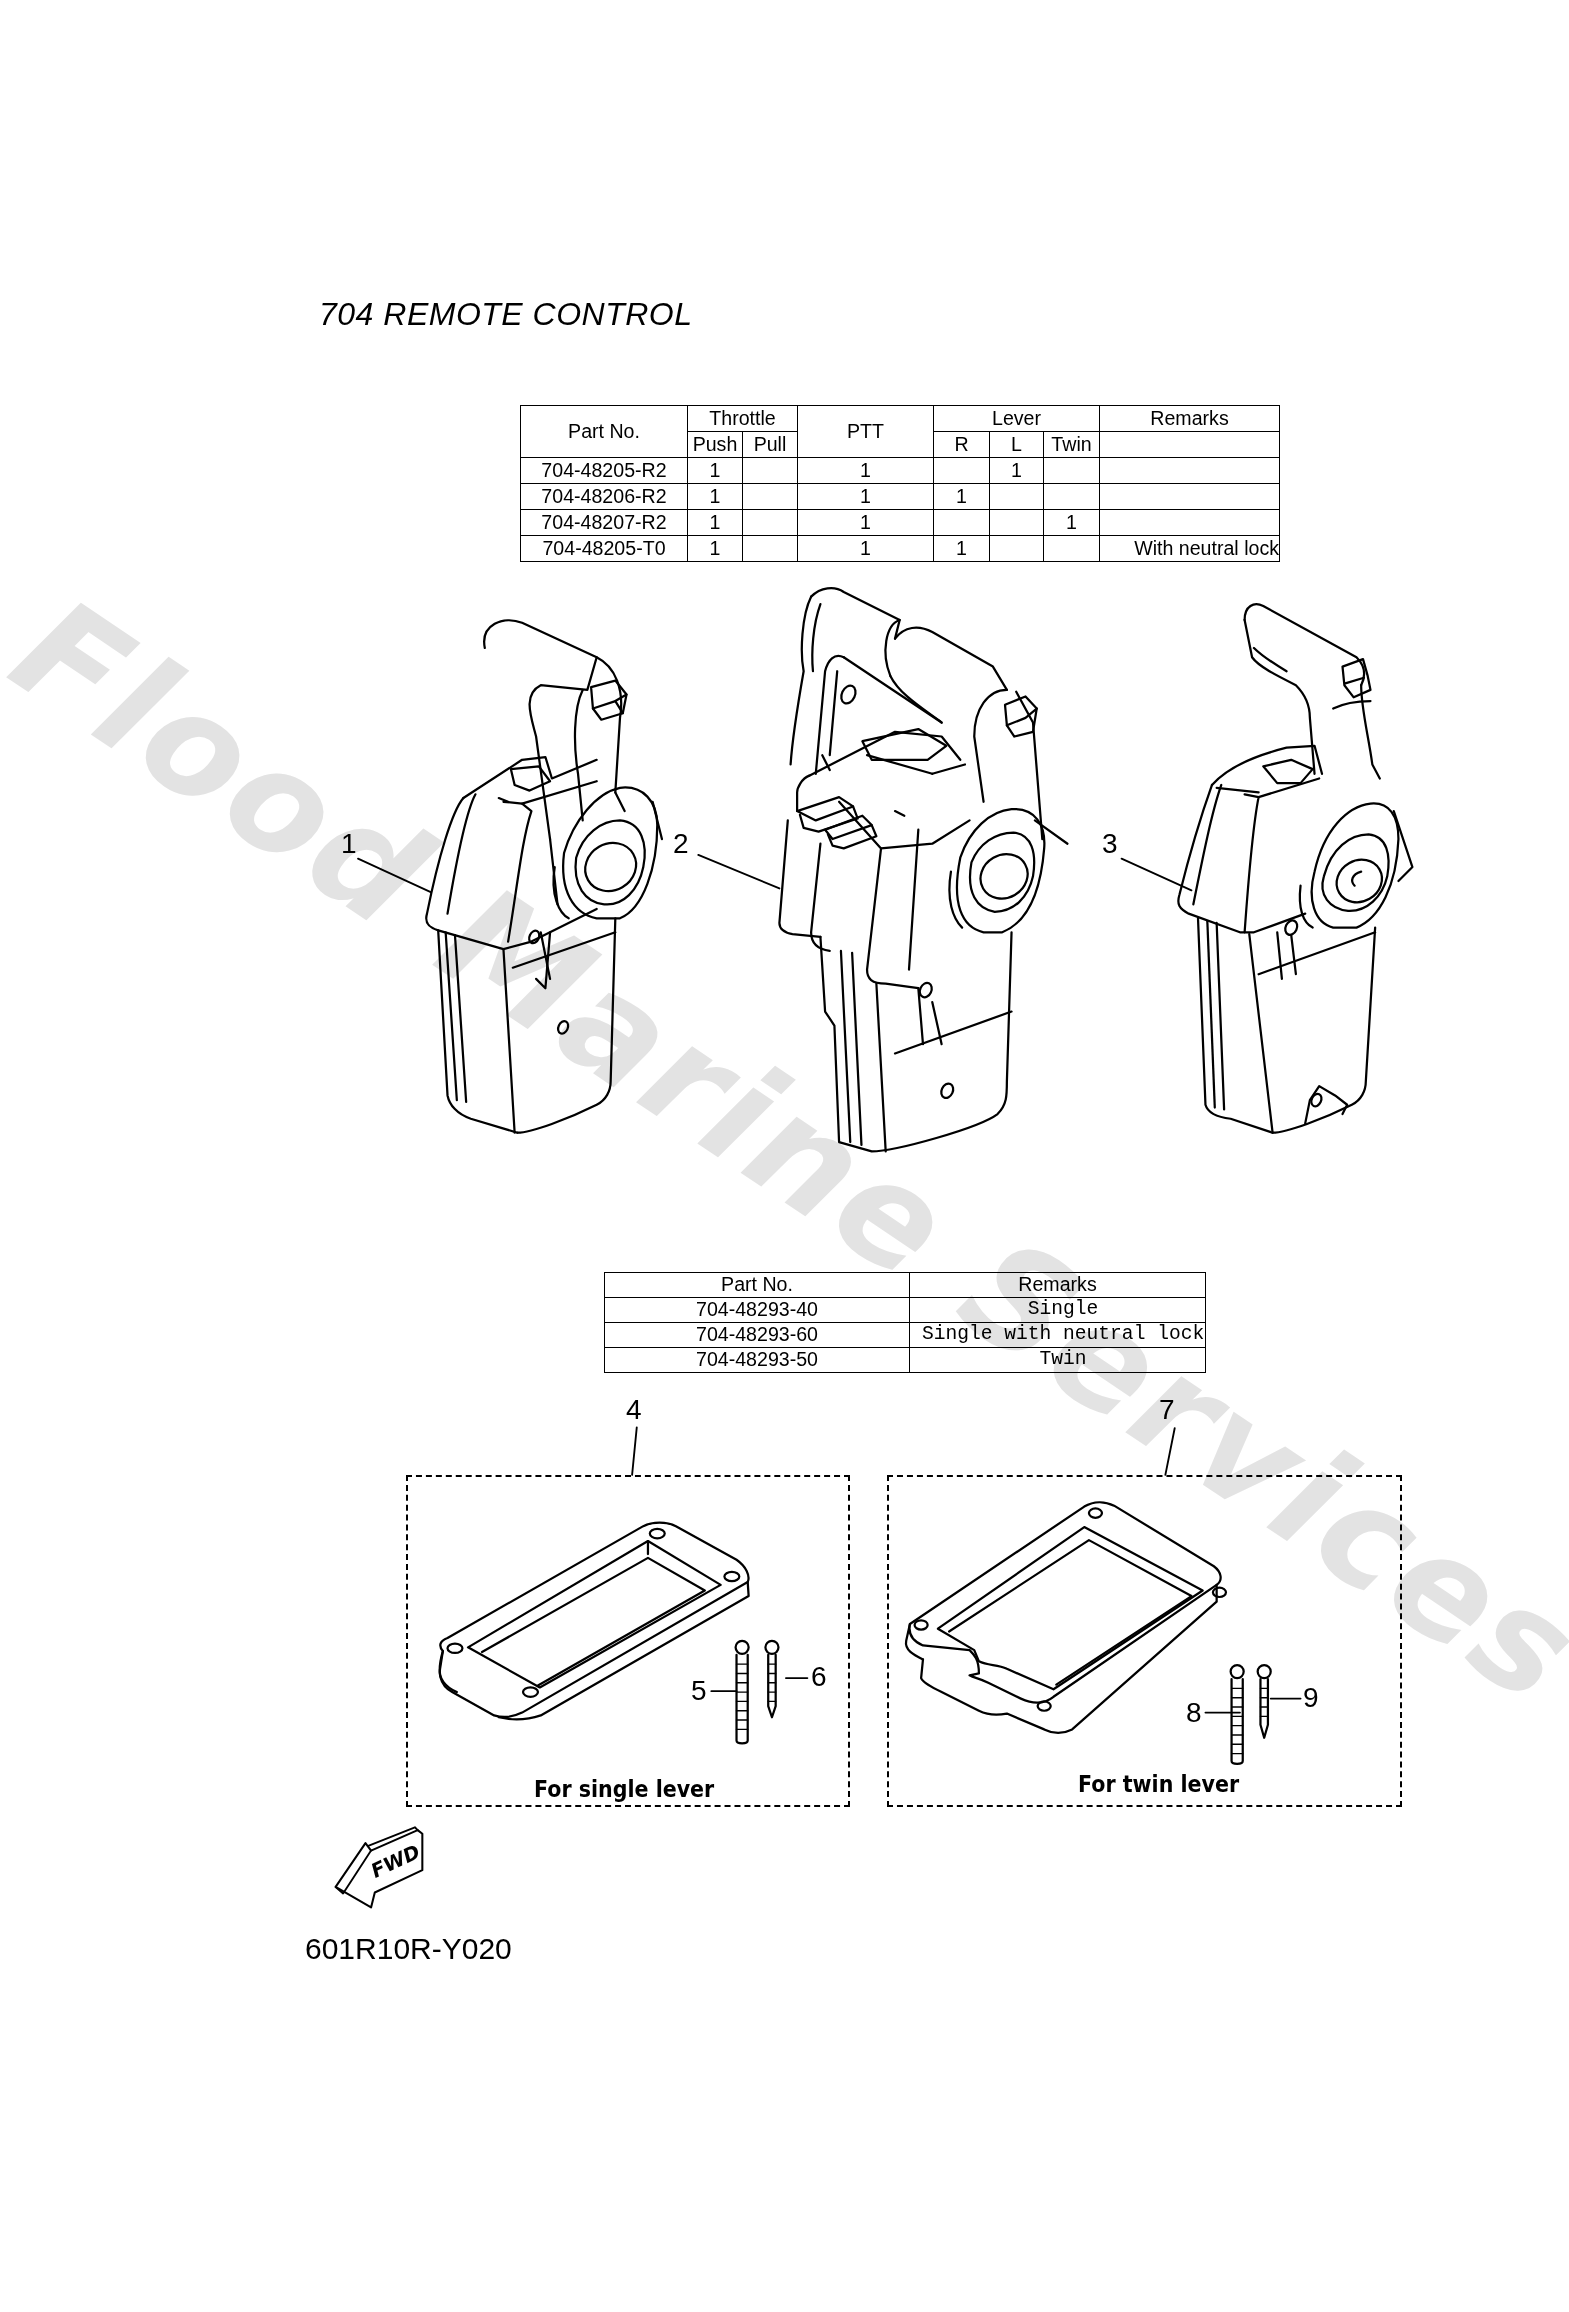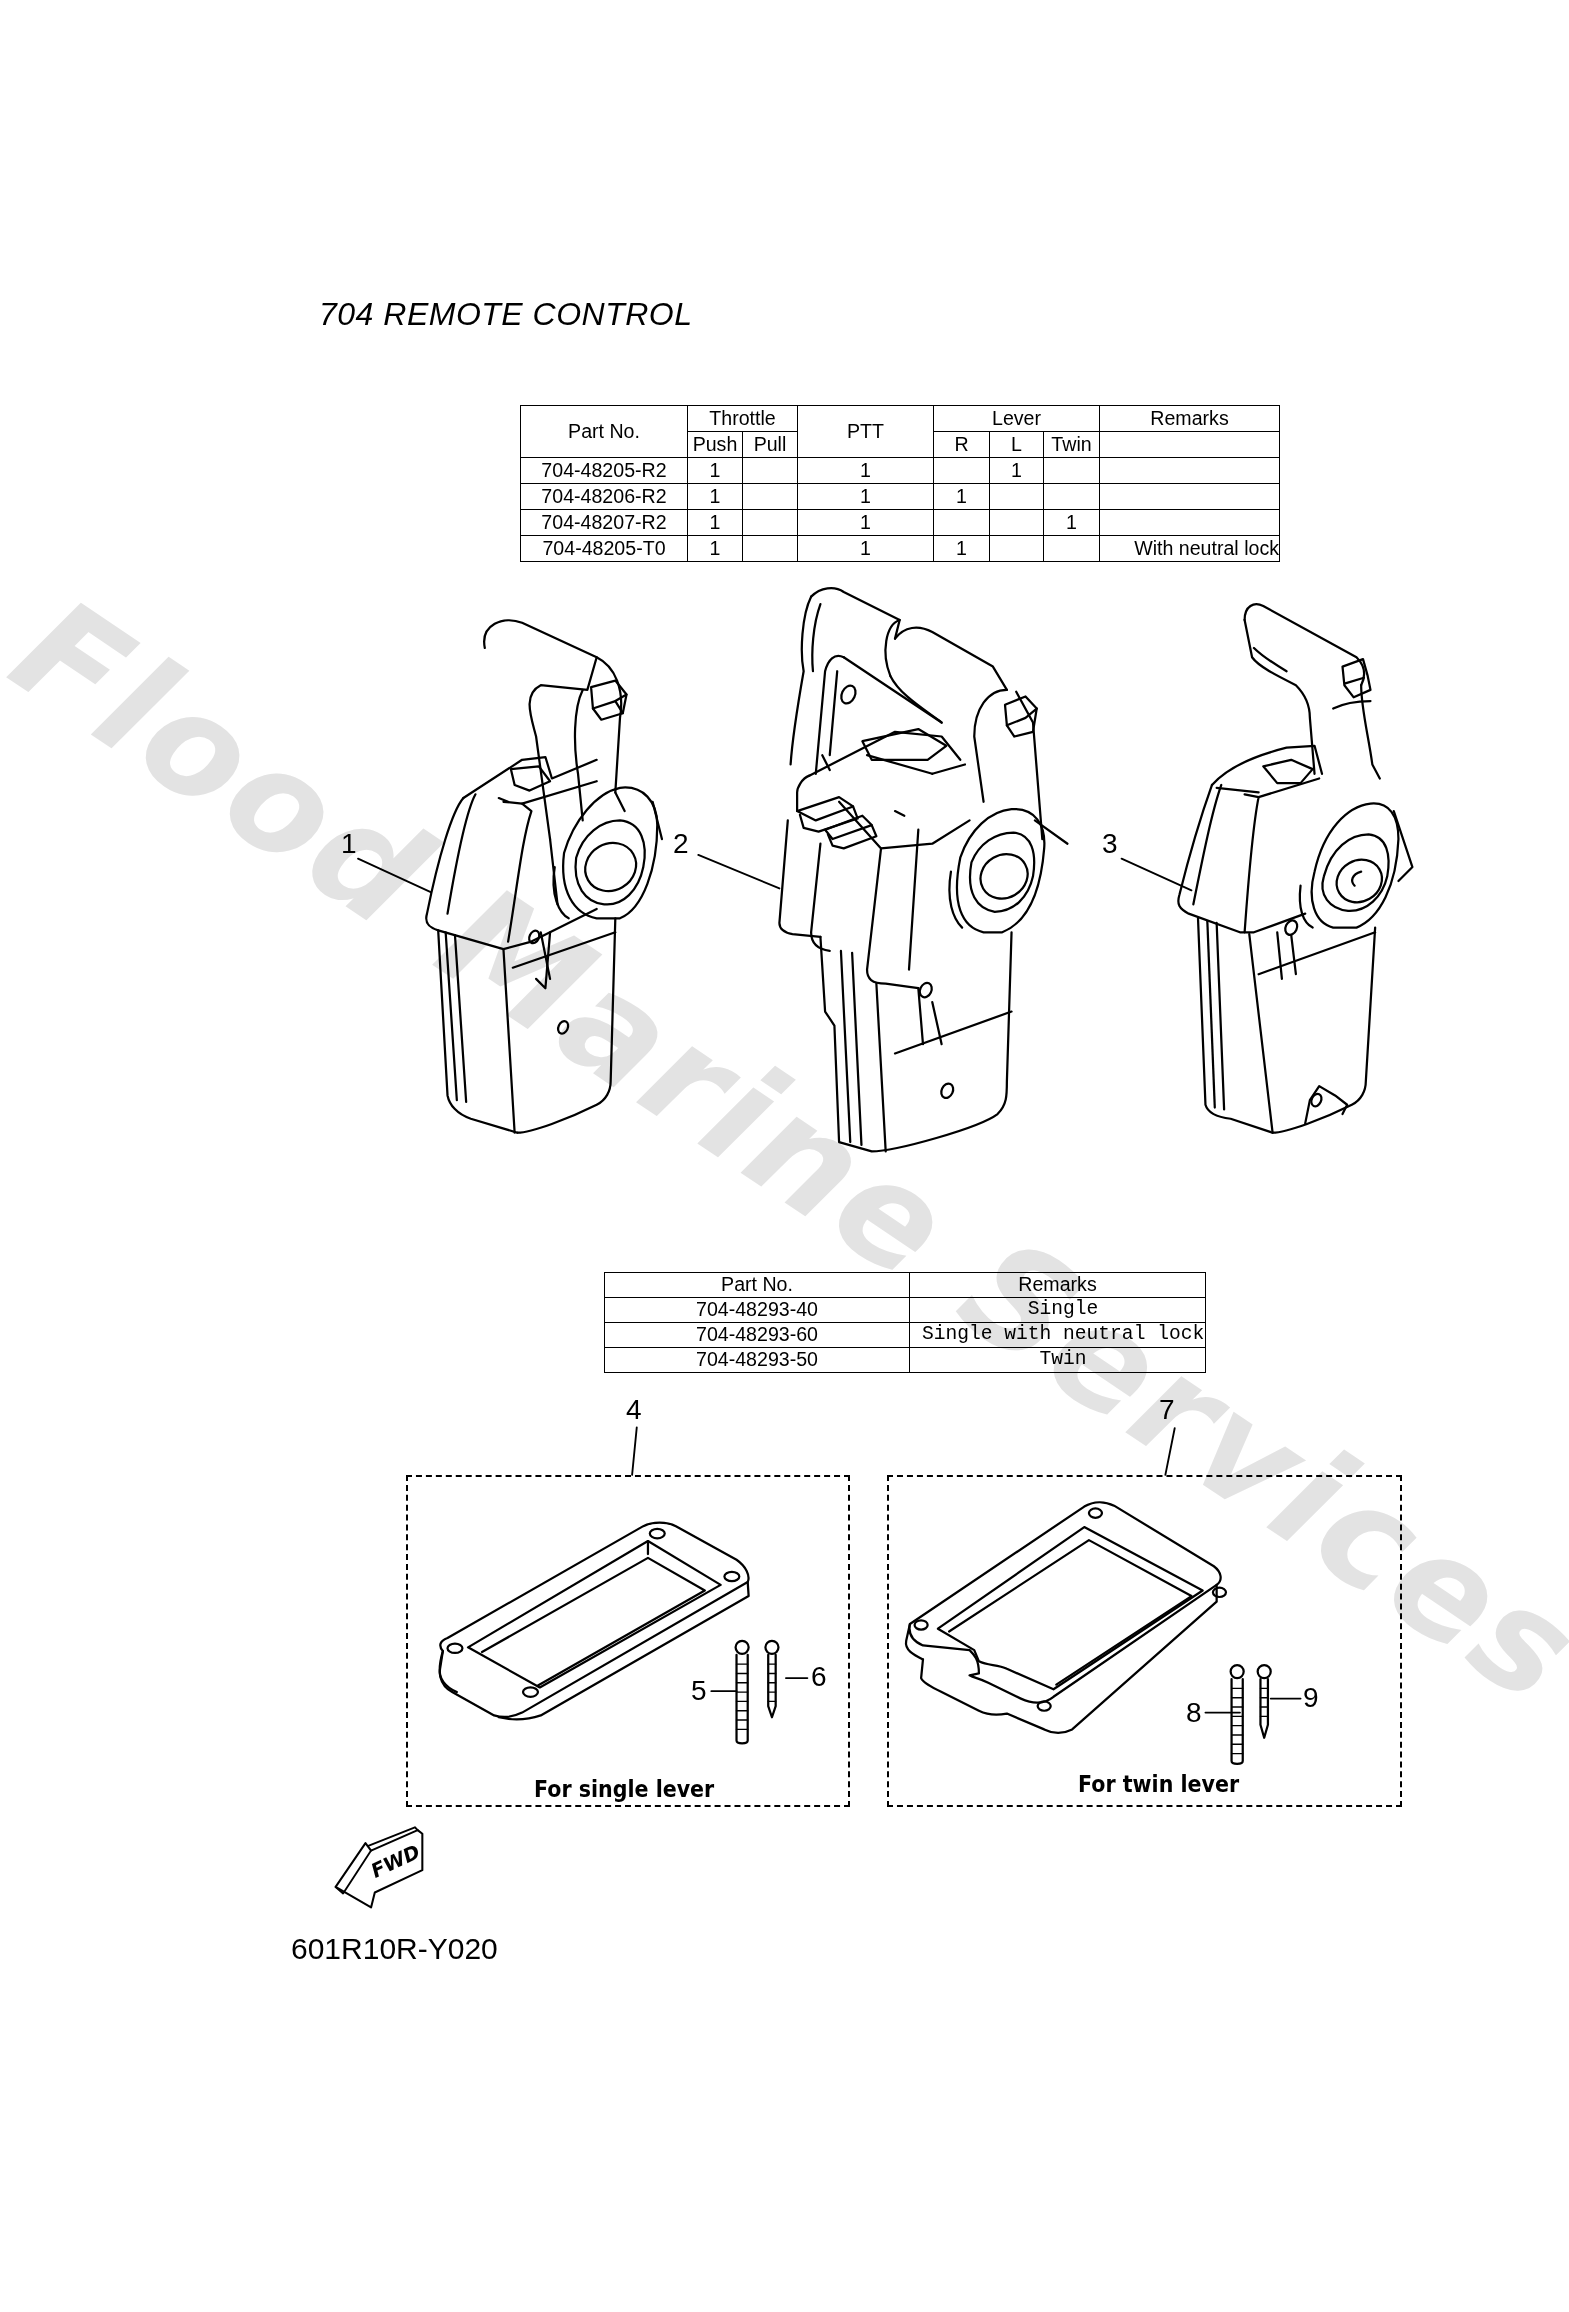--- a/index.html
+++ b/index.html
@@ -16,21 +16,21 @@
   table.parts { position:absolute; border-collapse:collapse; z-index:2; font-family:"Liberation Sans", sans-serif;margin-left:20px; }
   table.parts td, table.parts th { border:1.9px solid #000; padding:0; font-weight:normal; text-align:center; font-size:19.6px; line-height:1; }
   table.top-table { left:500px; top:405px; }
   table.top-table tr { height:26px; }
   table.top-table td.left { text-align:right; padding-left:7.5px; }
   table.bottom-table { left:584px; top:1272px; }
   table.bottom-table tr { height:25px; }
   table.bottom-table td.remark { text-align:center; padding-left:11.2px;font-family:Liberation Mono, monospace; }
   .callout { font-size:28px; z-index:2; }
   .caption { font-family:"DejaVu Sans", sans-serif; font-weight:bold; font-size:22.4px; z-index:2; transform:scaleX(0.92); transform-origin:left center; }
-  .code { left:291px; top:1932px; font-size:30px; z-index:2; }
+  .code { left:305px; top:1932px; font-size:30px; z-index:2; }
   svg.drawing { position:absolute; left:0; top:0; z-index:1; }
   .dash { position:absolute; border:2.8px dashed #000; z-index:1; }
 </style>
 </head>
 <body>
 
 <div class="watermark">Flood Marine Services</div>
 
 <div class="abs title">704 REMOTE CONTROL</div>
 

